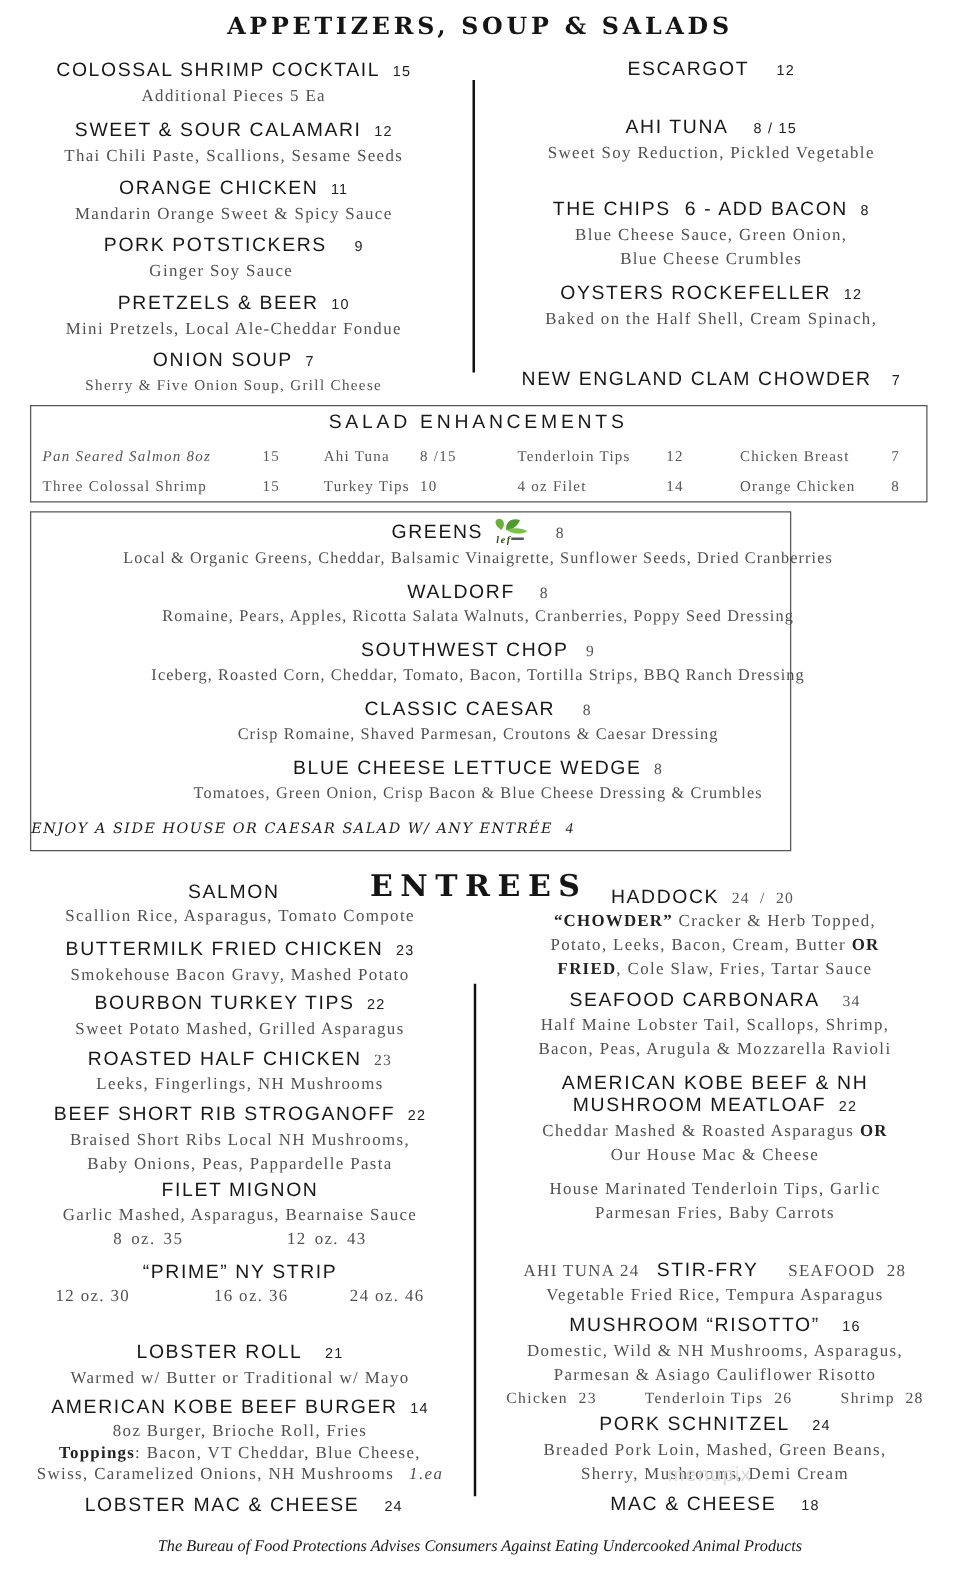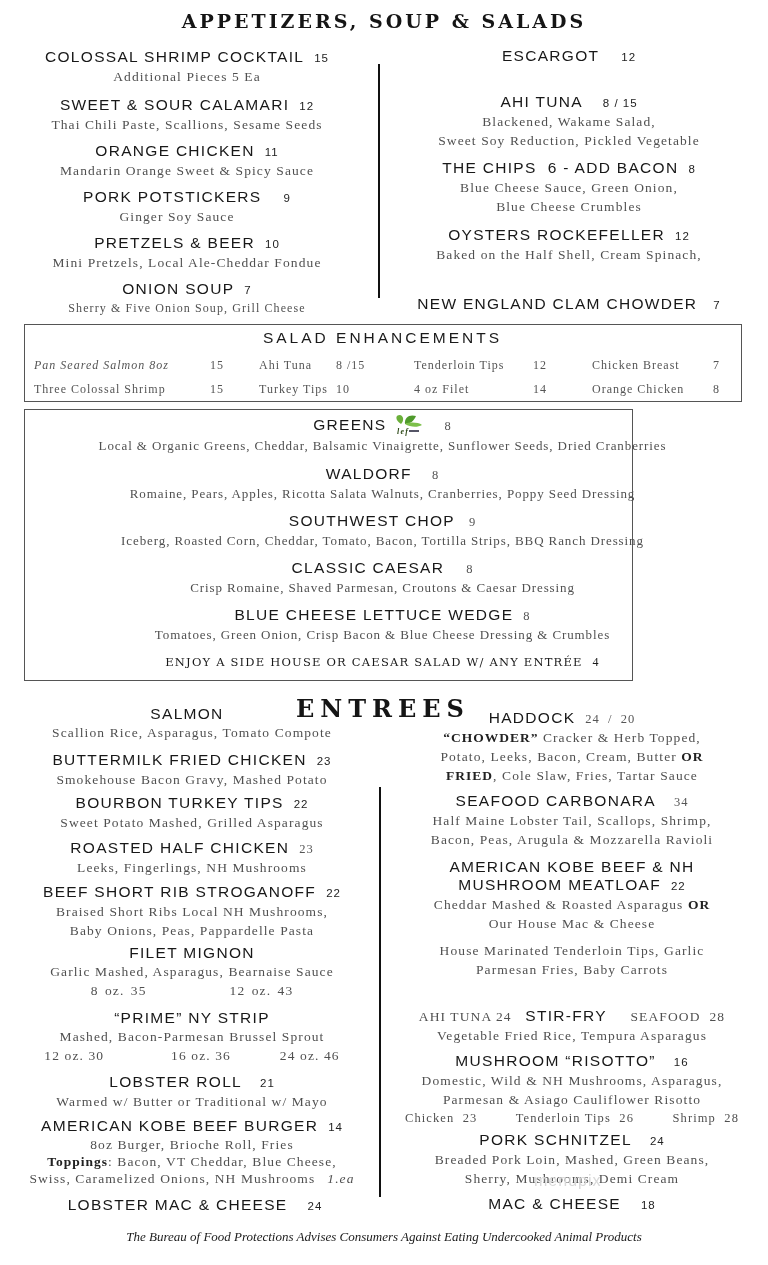--- a/index.html
+++ b/index.html
@@ -12,21 +12,21 @@
   .price { font-family: "Liberation Sans", "DejaVu Sans", sans-serif; font-size: 11.5px; letter-spacing: 1px; margin-left: 10px; color: #222; }
   .price.serif { font-family: "Liberation Serif", "DejaVu Serif", serif; font-size: 12.5px; color: #555; }
   .desc { font-family: "Liberation Serif", "DejaVu Serif", serif; font-size: 13.5px; letter-spacing: 1.1px; color: #505050; line-height: 19px; white-space: nowrap; }
   .desc b { color: #222; letter-spacing: 1px; }
   .vline { position: absolute; width: 2px; background: #111; }
   .box { position: absolute; border: 1.5px solid #555; box-sizing: border-box; }
   .enh-title { font-family: "Liberation Sans", "DejaVu Sans", sans-serif; font-size: 15.5px; letter-spacing: 3px; color: #1a1a1a; text-align: center; }
   .enh-cell { position: absolute; font-family: "Liberation Serif", "DejaVu Serif", serif; font-size: 12px; letter-spacing: 1px; color: #555; white-space: nowrap; }
   .enh-price { position: absolute; font-family: "Liberation Serif", "DejaVu Serif", serif; font-size: 12px; letter-spacing: 1px; color: #555; }
   .leaf { display: inline-block; width: 32px; height: 22px; vertical-align: -6px; margin-left: 4px; }
-  .side-note { font-family: "DejaVu Serif", "Liberation Serif", serif; font-size: 11.5px; letter-spacing: 1.2px; color: #1a1a1a; text-align: center; white-space: nowrap; }
+  .side-note { font-family: "DejaVu Serif", "Liberation Serif", serif; font-size: 11.5px; letter-spacing: 1.2px; color: #1a1a1a; white-space: nowrap; font-style: italic; }
   .footer { font-family: "Liberation Serif", "DejaVu Serif", serif; font-style: italic; font-size: 13px; color: #1a1a1a; text-align: center; white-space: nowrap; }
   .watermark { font-family: "Liberation Sans", "DejaVu Sans", sans-serif; font-size: 16px; color: #d9d9d9; letter-spacing: 1px; }
 </style>
 </head>
 <body>
 
 <div class="abs section-title" style="left:0;width:768px;top:10px;font-size:19px;">APPETIZERS, SOUP &amp; SALADS</div>
 
 <div class="vline" style="left:378px;top:64px;height:234px;"></div>
 
@@ -53,21 +53,20 @@
 <div class="item" style="left:0;width:374px;top:280px;">
   <div class="name"><span>ONION SOUP</span><span class="price">7</span></div>
   <div class="desc" style="font-size:12px;">Sherry &amp; Five Onion Soup, Grill Cheese</div>
 </div>
 
 <div class="item" style="left:384px;width:370px;top:47px;">
   <div class="name"><span>ESCARGOT</span><span class="price" style="margin-left:22px;">12</span></div>
 </div>
 <div class="item" style="left:384px;width:370px;top:93px;">
   <div class="name"><span>AHI TUNA</span><span class="price" style="margin-left:20px;">8 / 15</span></div>
-  <div class="desc">Blackened, Wakame Salad,</div>
   <div class="desc">Sweet Soy Reduction, Pickled Vegetable</div>
 </div>
 <div class="item" style="left:384px;width:370px;top:159px;">
   <div class="name" style="white-space:pre;"><span>THE CHIPS  6 - ADD BACON</span><span class="price">8</span></div>
   <div class="desc">Blue Cheese Sauce, Green Onion,</div>
   <div class="desc">Blue Cheese Crumbles</div>
 </div>
 <div class="item" style="left:384px;width:370px;top:226px;">
   <div class="name"><span>OYSTERS ROCKEFELLER</span><span class="price">12</span></div>
   <div class="desc">Baked on the Half Shell, Cream Spinach,</div>
@@ -159,21 +158,20 @@
   <div class="name"><span>FILET MIGNON</span></div>
   <div class="desc">Garlic Mashed, Asparagus, Bearnaise Sauce</div>
   <div class="desc" style="word-spacing:2px;">
     <span>8 oz. 35</span>
     <span style="display:inline-block;width:70px;"></span>
     <span>12 oz. 43</span>
   </div>
 </div>
 <div class="item" style="left:0;width:384px;top:1009px;">
   <div class="name"><span>“PRIME” NY STRIP</span></div>
-  <div class="desc">Mashed, Bacon-Parmesan Brussel Sprout</div>
   <div class="desc">
     <span>12 oz. 30</span>
     <span style="display:inline-block;width:58px;"></span>
     <span>16 oz. 36</span>
     <span style="display:inline-block;width:40px;"></span>
     <span>24 oz. 46</span>
   </div>
 </div>
 <div class="item" style="left:0;width:384px;top:1073px;">
   <div class="name"><span>LOBSTER ROLL</span><span class="price" style="margin-left:18px;">21</span></div>

